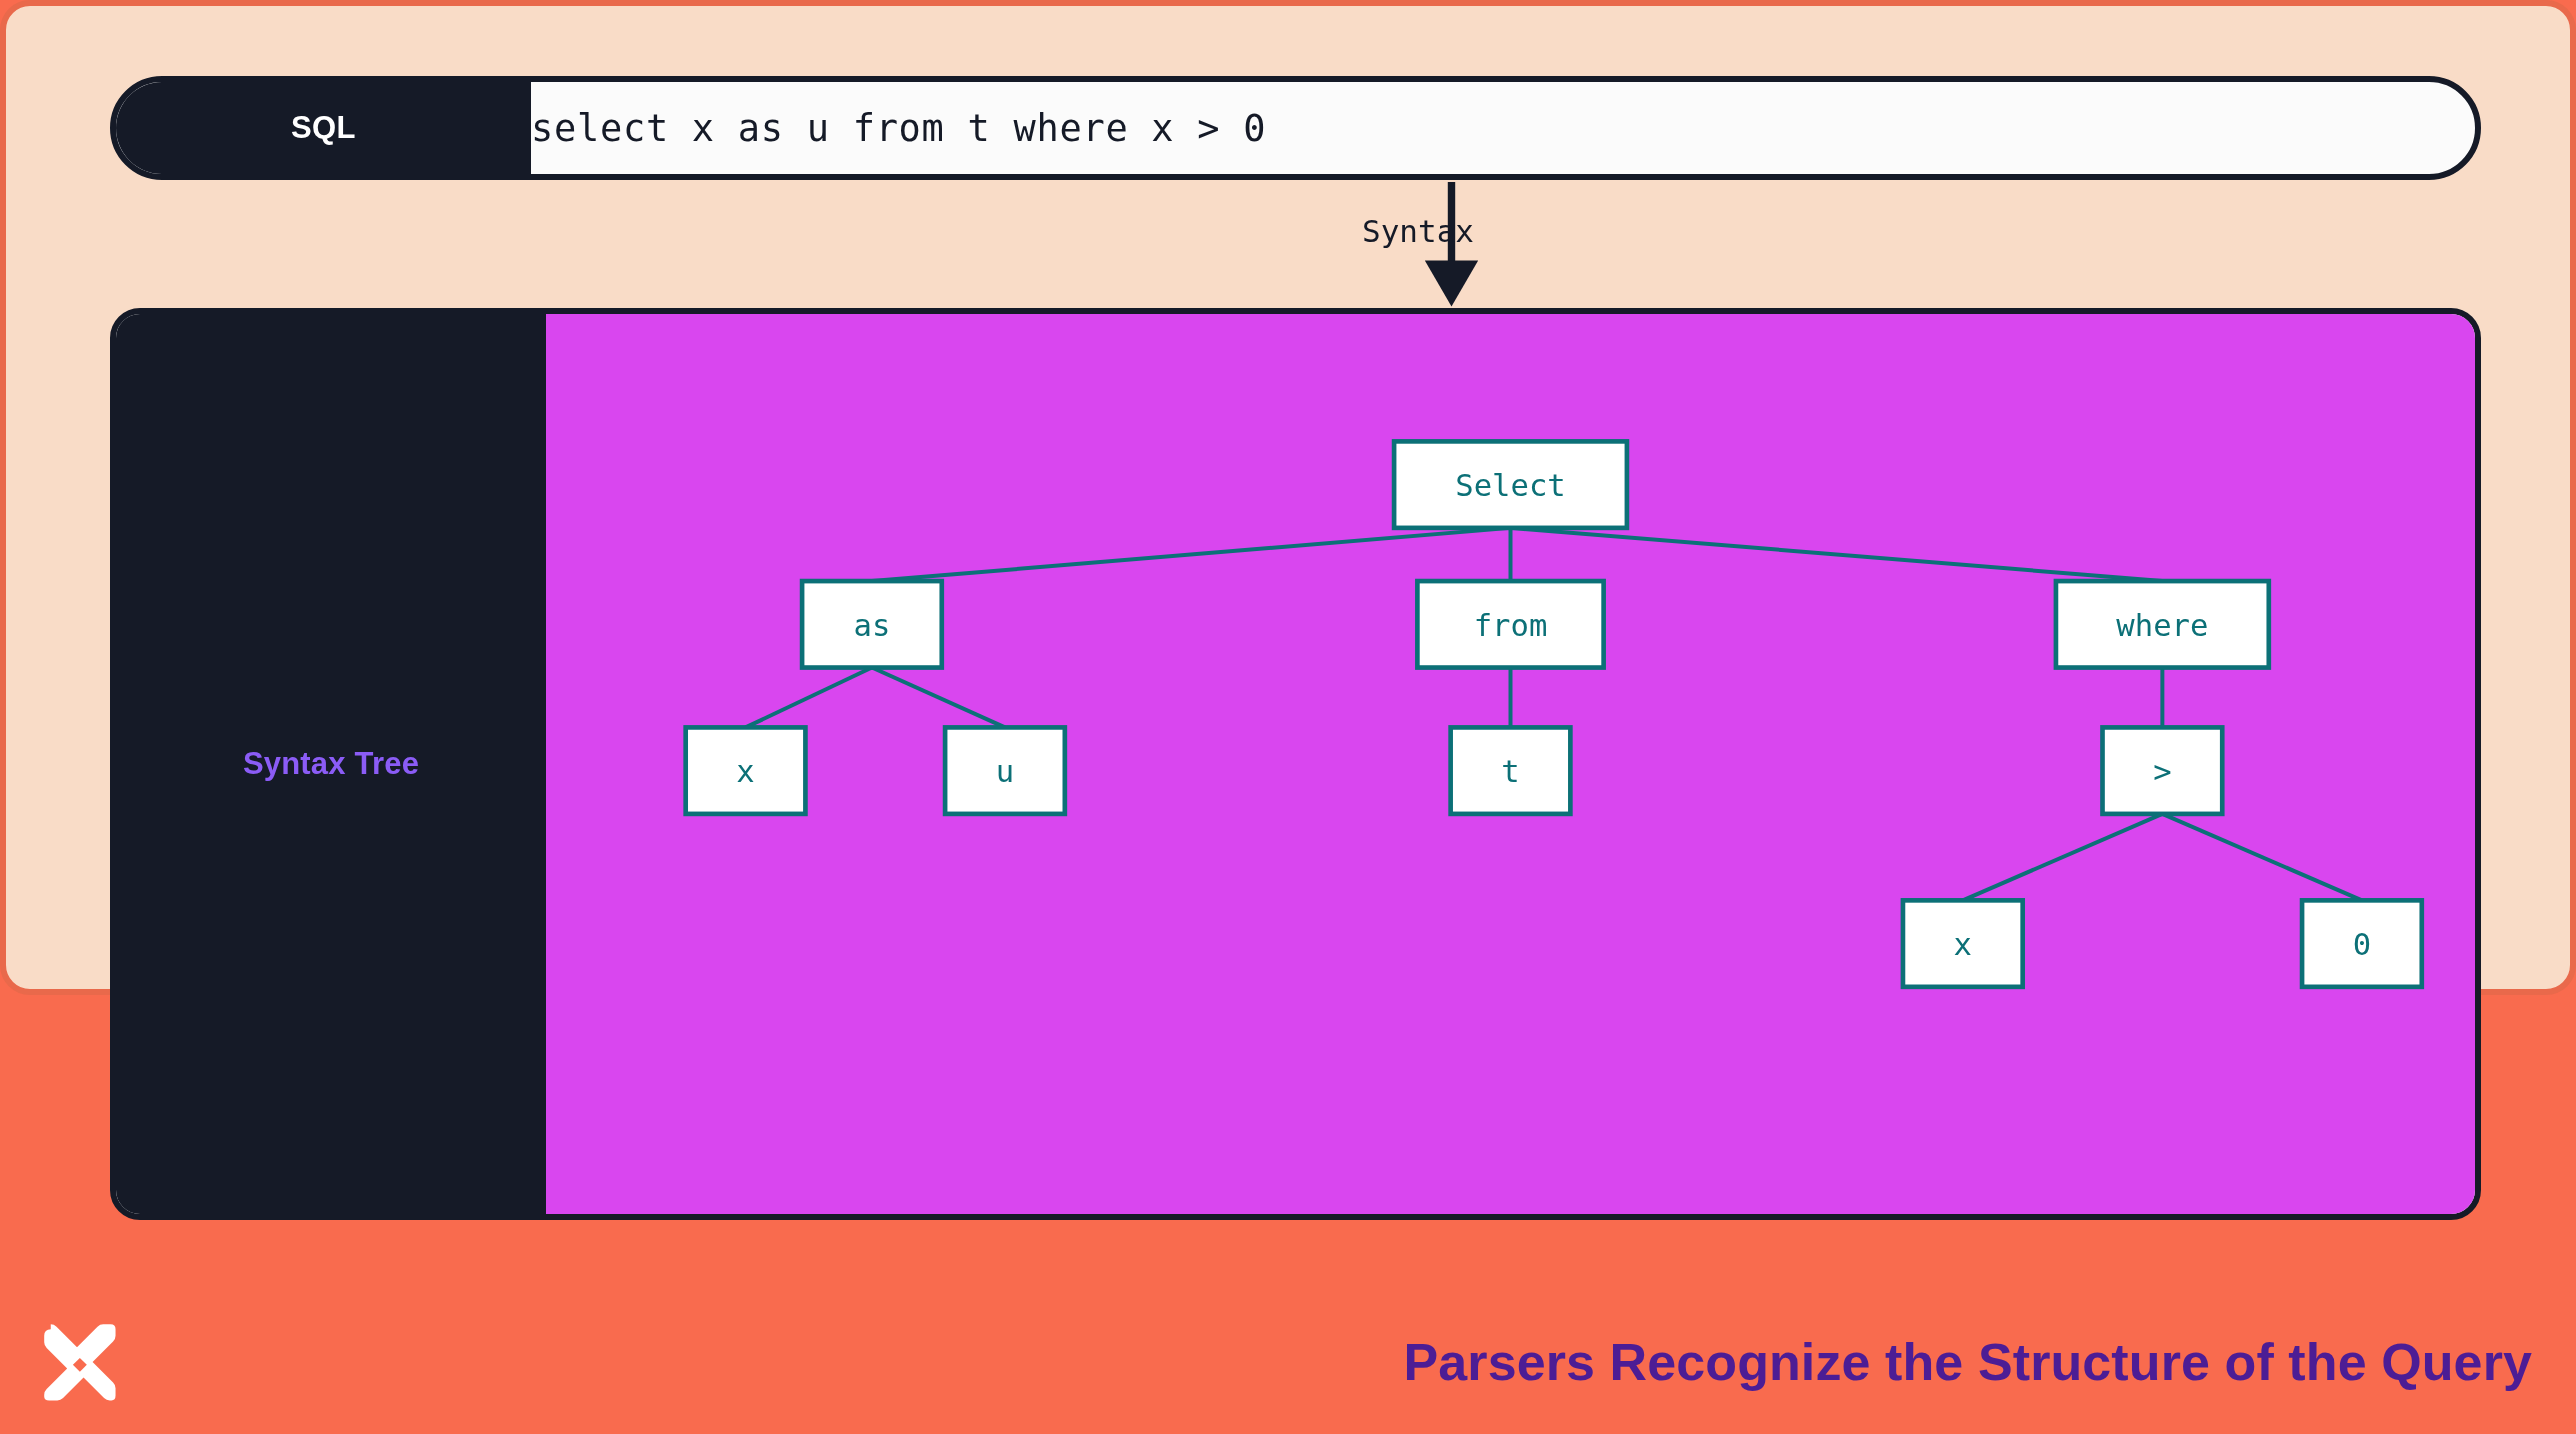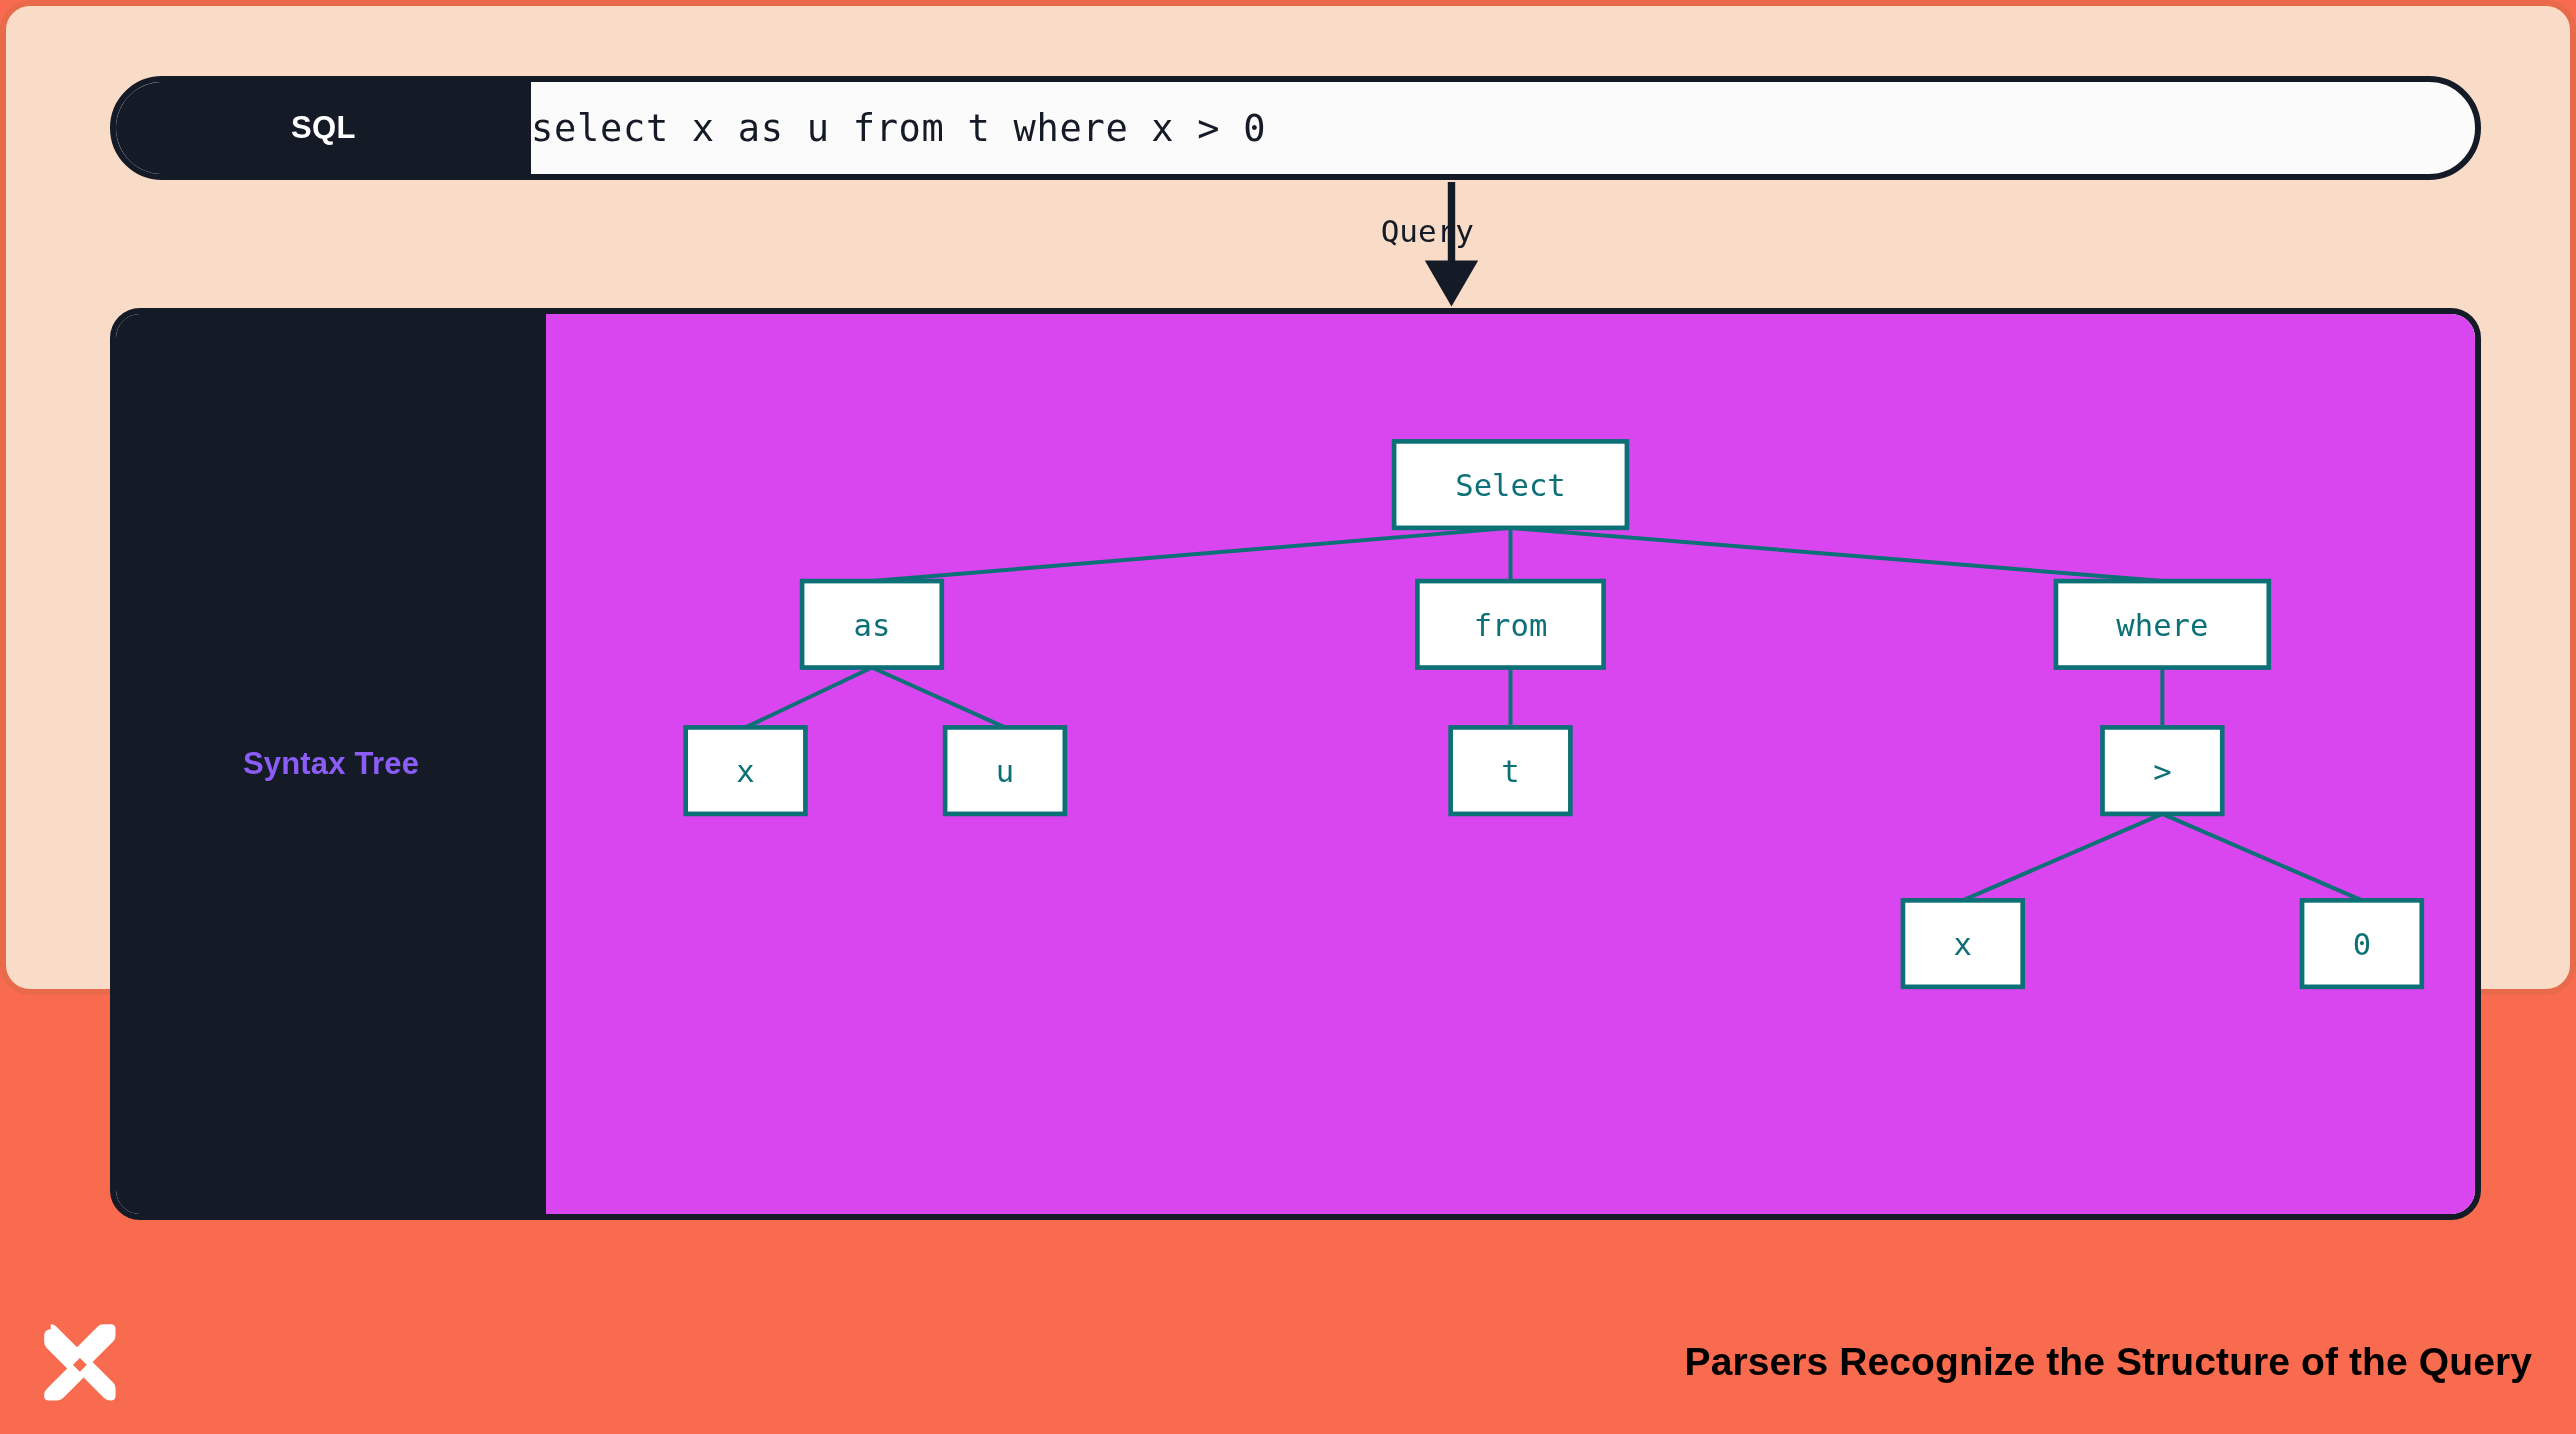--- a/index.html
+++ b/index.html
@@ -161,40 +161,40 @@
     align-items: center;
     justify-content: space-between;
   }
   .logo {
     margin-left: 36px;
     width: 82px;
     height: 82px;
   }
   .footer-caption {
     margin-right: 44px;
-    color: #000000;
-    font-size: 39px;
+    color: #4c1d95;
+    font-size: 52px;
     font-weight: 700;
     letter-spacing: 0.1px;
   }
 </style>
 </head>
 <body>
 
 <div class="slide">
 
   <div class="panel">
 
     <div class="sql-row">
       <div class="sql-label">SQL</div>
       <div class="sql-value">select x as u from t where x &gt; 0</div>
     </div>
 
     <div class="arrow-wrap">
-      <span class="arrow-label">Query</span>
+      <span class="arrow-label">Syntax</span>
       <svg width="371" height="126" viewBox="0 0 500 170">
         <line x1="250" y1="0" x2="250" y2="128" stroke="#151A27" stroke-width="10"></line>
         <polygon points="250,168 214,106 286,106" fill="#151A27"></polygon>
       </svg>
     </div>
 
     <div class="tree-panel">
       <div class="tree-label">Syntax Tree</div>
 
       <div class="tree-canvas">

